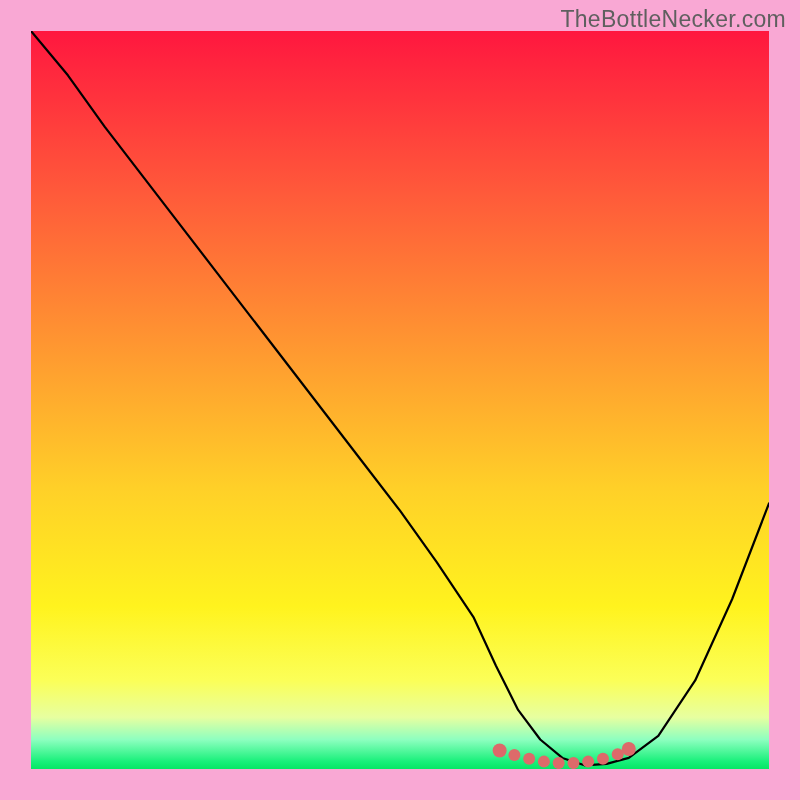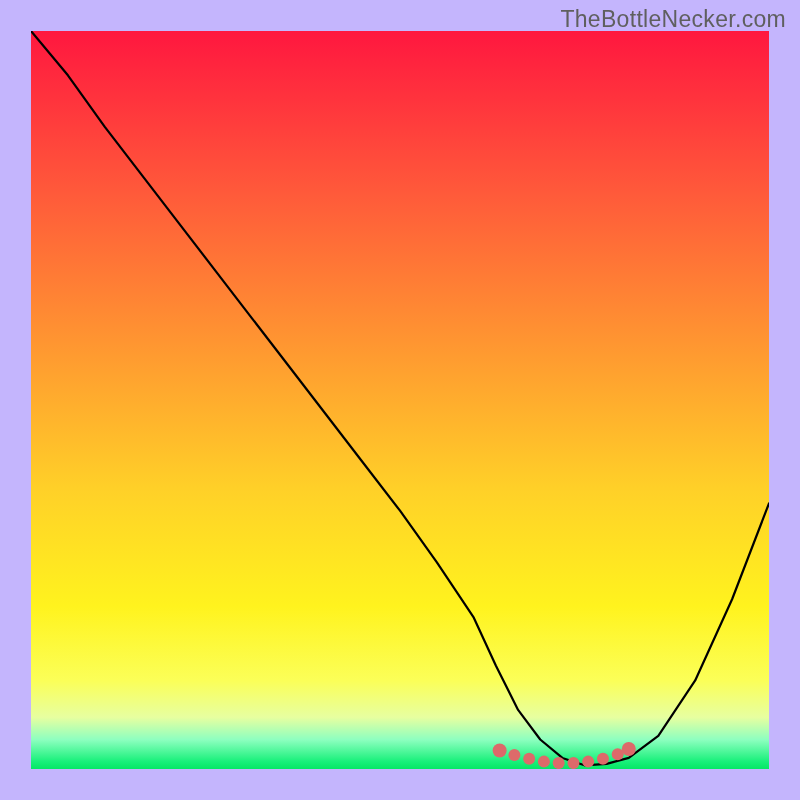--- a/index.html
+++ b/index.html
@@ -8,21 +8,21 @@
     width: 800px;
     height: 800px;
     background: #000;
     overflow: hidden;
     font-family: Arial, Helvetica, sans-serif;
   }
   .frame {
     position: relative;
     width: 800px;
     height: 800px;
-    background: #c4b5fd;
+    background: #f9a8d4;
   }
   .watermark {
     position: absolute;
     top: 6px;
     right: 14px;
     color: #5f5f5f;
     font-size: 23px;
     font-weight: 500;
     letter-spacing: 0.3px;
     z-index: 10;

